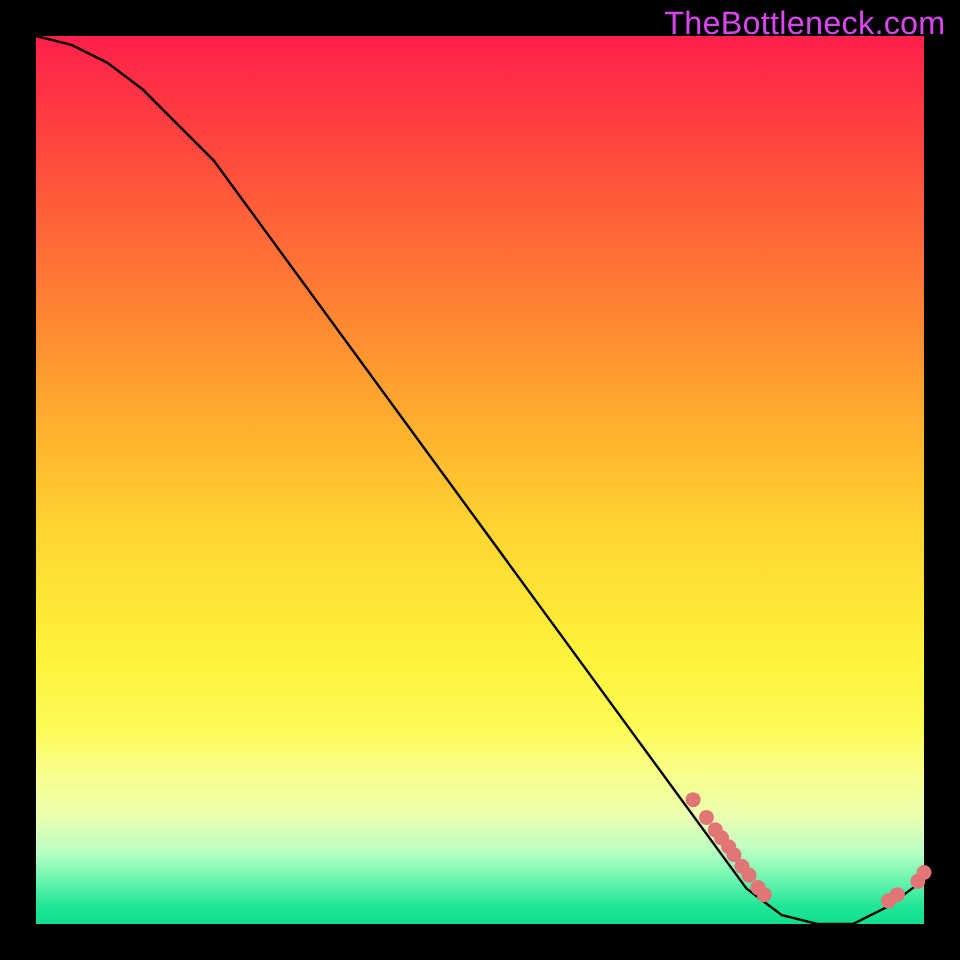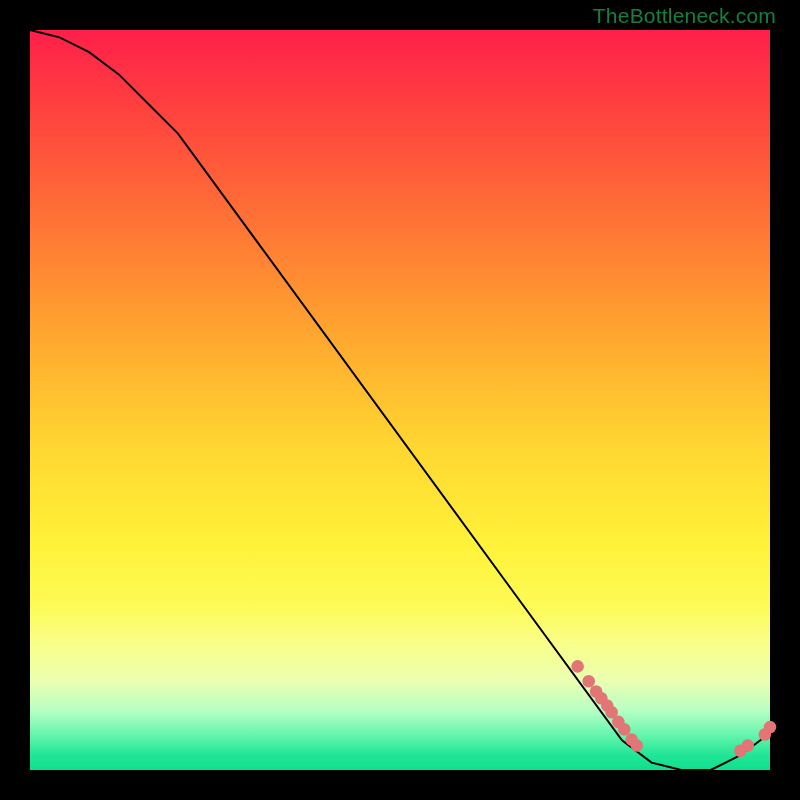--- a/index.html
+++ b/index.html
@@ -13,23 +13,23 @@
   }
   .outer {
     position: relative;
     width: 800px;
     height: 800px;
     background: #000;
   }
   .watermark {
     position: absolute;
     top: 4px;
-    right: 24px;
-    color: #15803d;
-    font-size: 21px;
+    right: 12px;
+    color: #d946ef;
+    font-size: 27px;
     font-weight: 400;
     letter-spacing: 0.2px;
   }
   .plot-area {
     position: absolute;
     left: 30px;
     top: 30px;
     width: 740px;
     height: 740px;
   }

